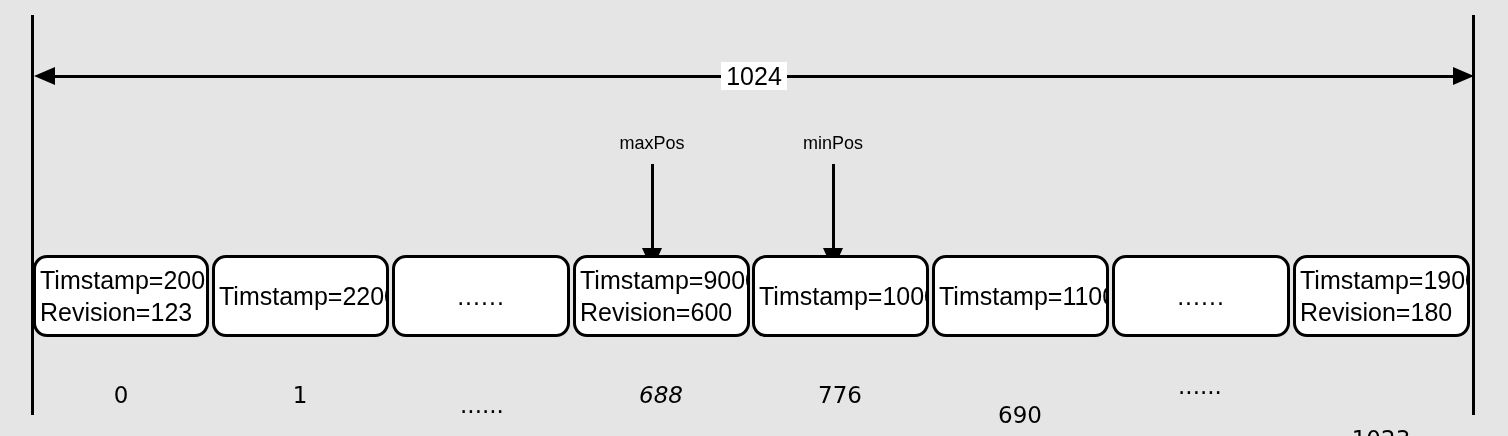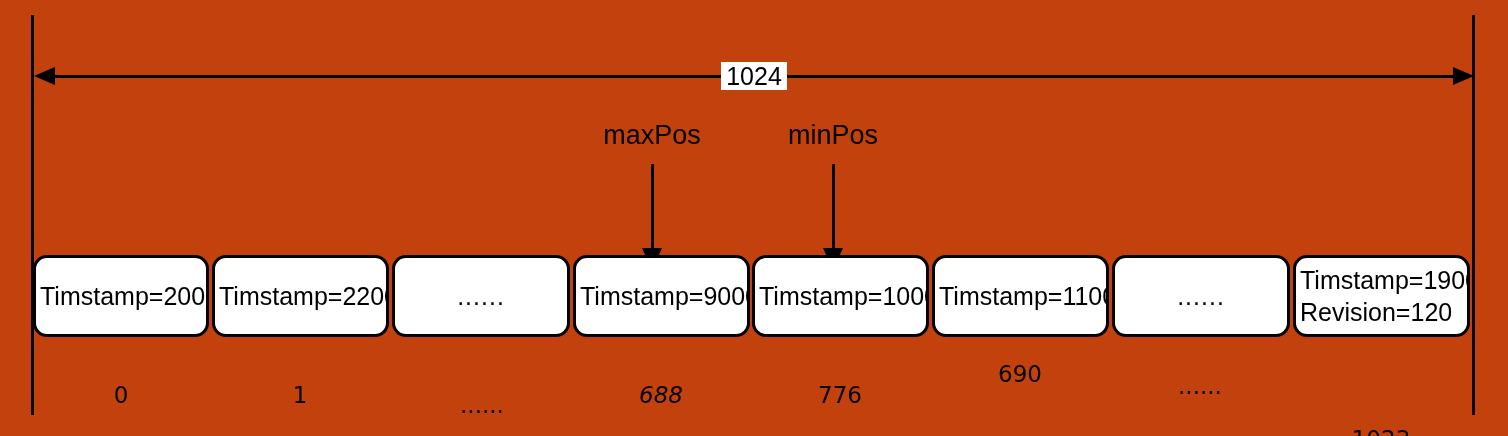--- a/index.html
+++ b/index.html
@@ -7,21 +7,21 @@
     padding: 0;
     background: #ffffff;
   }
   body {
     font-family: "Liberation Sans", sans-serif;
   }
   #stage {
     position: relative;
     width: 1508px;
     height: 436px;
-    background: #c2410c;
+    background: #e5e5e5;
     overflow: hidden;
   }
 
   
   .extent-rule {
     position: absolute;
     width: 3px;
     background: #000000;
     top: 15px;
     height: 400px;
@@ -77,25 +77,25 @@
     padding: 0 5px;
   }
 
   
   .pointer {
     position: absolute;
     top: 112px;
   }
   .pointer .ptr-label {
     position: absolute;
-    top: 8px;
+    top: 16px;
     left: 50%;
     transform: translateX(-50%);
     white-space: nowrap;
-    font-size: 27px;
+    font-size: 18px;
     line-height: 30px;
     color: #000000;
   }
   .pointer .ptr-stem {
     position: absolute;
     top: 52px;
     left: -1.5px;
     width: 3px;
     height: 87px;
     background: #000000;
@@ -183,49 +183,51 @@
   </div>
   <div class="pointer" id="ptr-1" style="left: 833px;">
     <div class="ptr-label">minPos</div>
     <div class="ptr-stem"></div>
     <div class="ptr-head"></div>
   </div>
 
   <div class="slot-row" id="slot-row">
       <div class="slot" style="left: 33px; width: 176px;">
         <div class="line">Timstamp=2000</div>
+        <div class="line">Revision=123</div>
       </div>
       <div class="slot" style="left: 212px; width: 177px;">
         <div class="line">Timstamp=2200</div>
       </div>
       <div class="slot ellipsis" style="left: 392px; width: 178px;">
         <div class="line">......</div>
       </div>
       <div class="slot" style="left: 573px; width: 177px;">
         <div class="line">Timstamp=9000</div>
+        <div class="line">Revision=600</div>
       </div>
       <div class="slot" style="left: 752px; width: 177px;">
         <div class="line">Timstamp=1000</div>
       </div>
       <div class="slot" style="left: 932px; width: 177px;">
         <div class="line">Timstamp=1100</div>
       </div>
       <div class="slot ellipsis" style="left: 1112px; width: 178px;">
         <div class="line">......</div>
       </div>
       <div class="slot" style="left: 1293px; width: 177px;">
         <div class="line">Timstamp=1900</div>
-        <div class="line">Revision=120</div>
+        <div class="line">Revision=180</div>
       </div>
     </div>
 
   <div id="index-row">
       <div class="index-label" style="left: 121px; top: 382px;">0</div>
       <div class="index-label" style="left: 300px; top: 382px;">1</div>
       <div class="index-label" style="left: 482px; top: 392px;">......</div>
       <div class="index-label" style="left: 661px; top: 382px; font-style: italic;">688</div>
       <div class="index-label" style="left: 840px; top: 382px;">776</div>
-      <div class="index-label" style="left: 1020px; top: 361px;">690</div>
+      <div class="index-label" style="left: 1020px; top: 402px;">690</div>
       <div class="index-label" style="left: 1200px; top: 373px;">......</div>
       <div class="index-label" style="left: 1381px; top: 382px; margin-top: 44px;">1023</div>
     </div>
 
 </div>
 
 </body></html>

